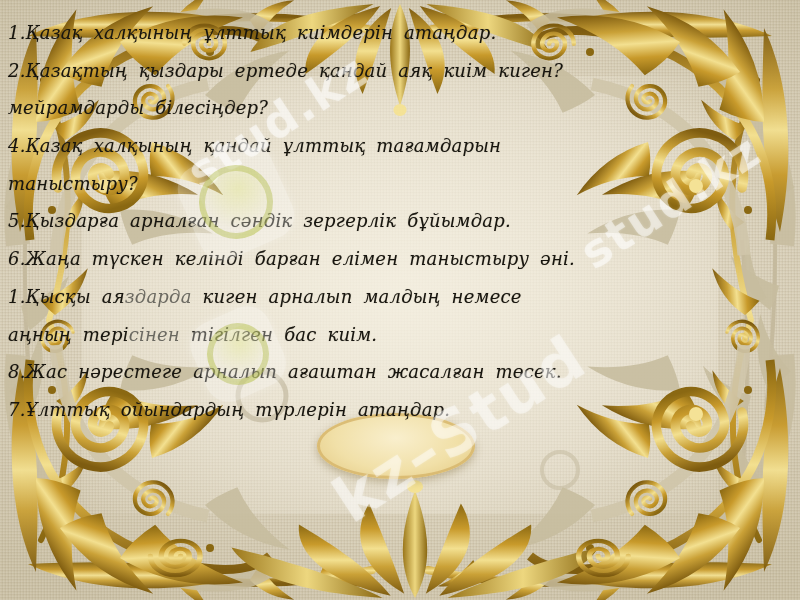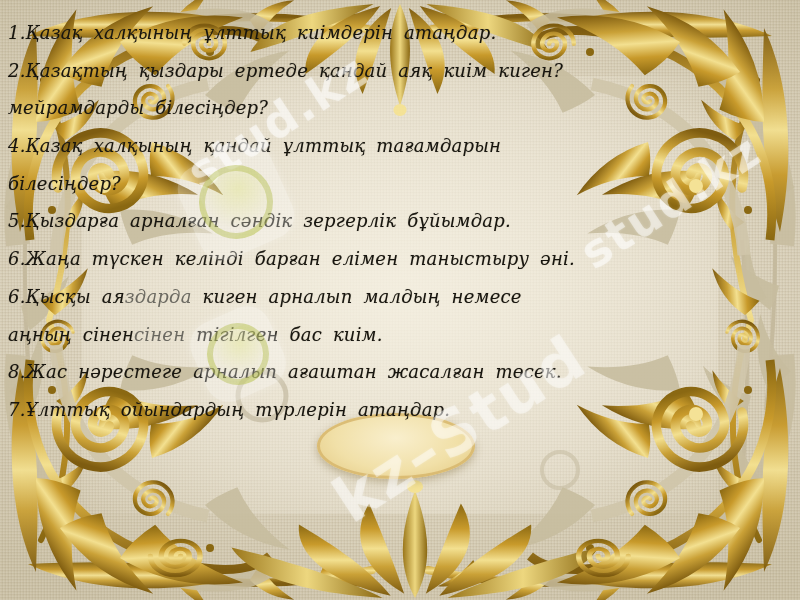--- a/index.html
+++ b/index.html
@@ -174,25 +174,25 @@
     <use href="#palmette" transform="translate(415 600) scale(1.35 -1.05)"></use>
   </svg>
 
   <div class="plaque"></div>
 
   <div class="questions">
       <div class="line"><span>1.Қазақ халқының ұлттық киімдерін атаңдар.</span></div>
       <div class="line"><span>2.Қазақтың қыздары ертеде қандай аяқ киім киген?</span></div>
       <div class="line"><span>мейрамдарды білесіңдер?</span></div>
       <div class="line"><span>4.Қазақ халқының қандай ұлттық тағамдарын</span></div>
-      <div class="line"><span>білесіңдер?</span></div>
+      <div class="line"><span>таныстыру?</span></div>
       <div class="line"><span>5.Қыздарға арналған сәндік зергерлік бұйымдар.</span></div>
       <div class="line"><span>6.Жаңа түскен келінді барған елімен таныстыру әні.</span></div>
-      <div class="line"><span>6.Қысқы ая</span><span class="muted">здарда</span><span> киген арналып малдың немесе</span></div>
-      <div class="line"><span>аңның сінен</span><span class="muted">сінен</span><span> тігілген бас киім.</span></div>
+      <div class="line"><span>1.Қысқы ая</span><span class="muted">здарда</span><span> киген арналып малдың немесе</span></div>
+      <div class="line"><span>аңның тері</span><span class="muted">сінен</span><span> тігілген бас киім.</span></div>
       <div class="line"><span>8.Жас нәрестеге арналып ағаштан жасалған төсек.</span></div>
       <div class="line"><span>7.Ұлттық ойындардың түрлерін атаңдар.</span></div>
     </div>
 
   <div class="wm" id="wm1">stud.kz</div>
   <div class="wm" id="wm2">stud.kz</div>
   <div class="wm" id="wm3">kz–Stud</div>
   <div class="logo-tile" id="logo1"></div>
   <div class="logo-tile" id="logo2"></div>
 

